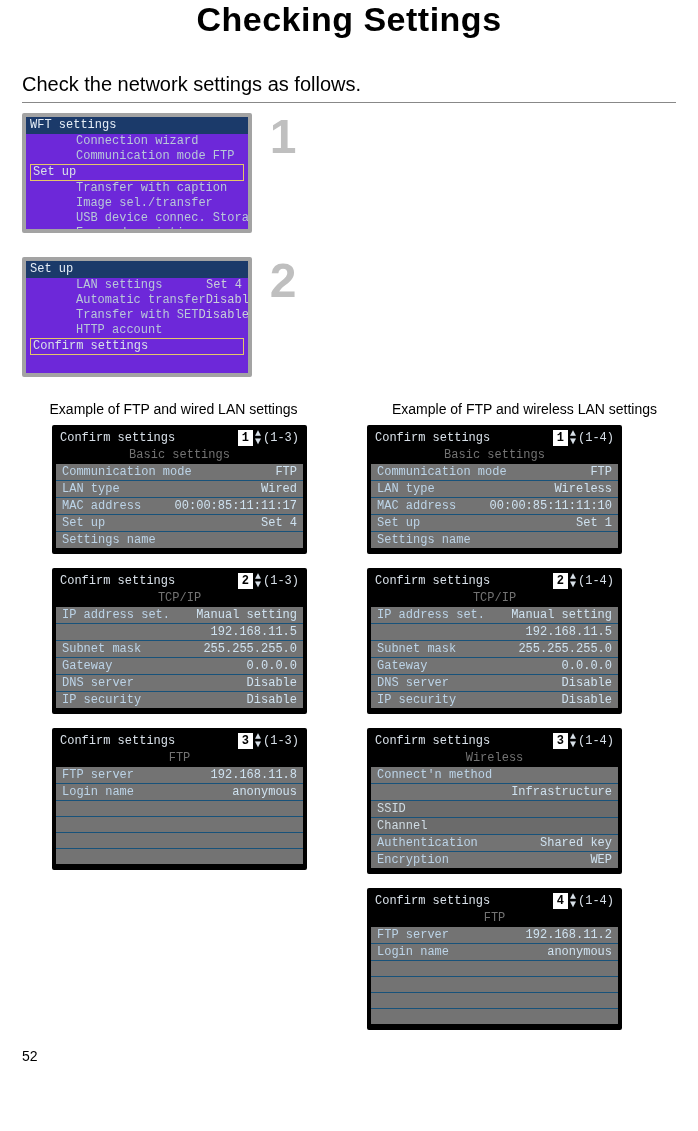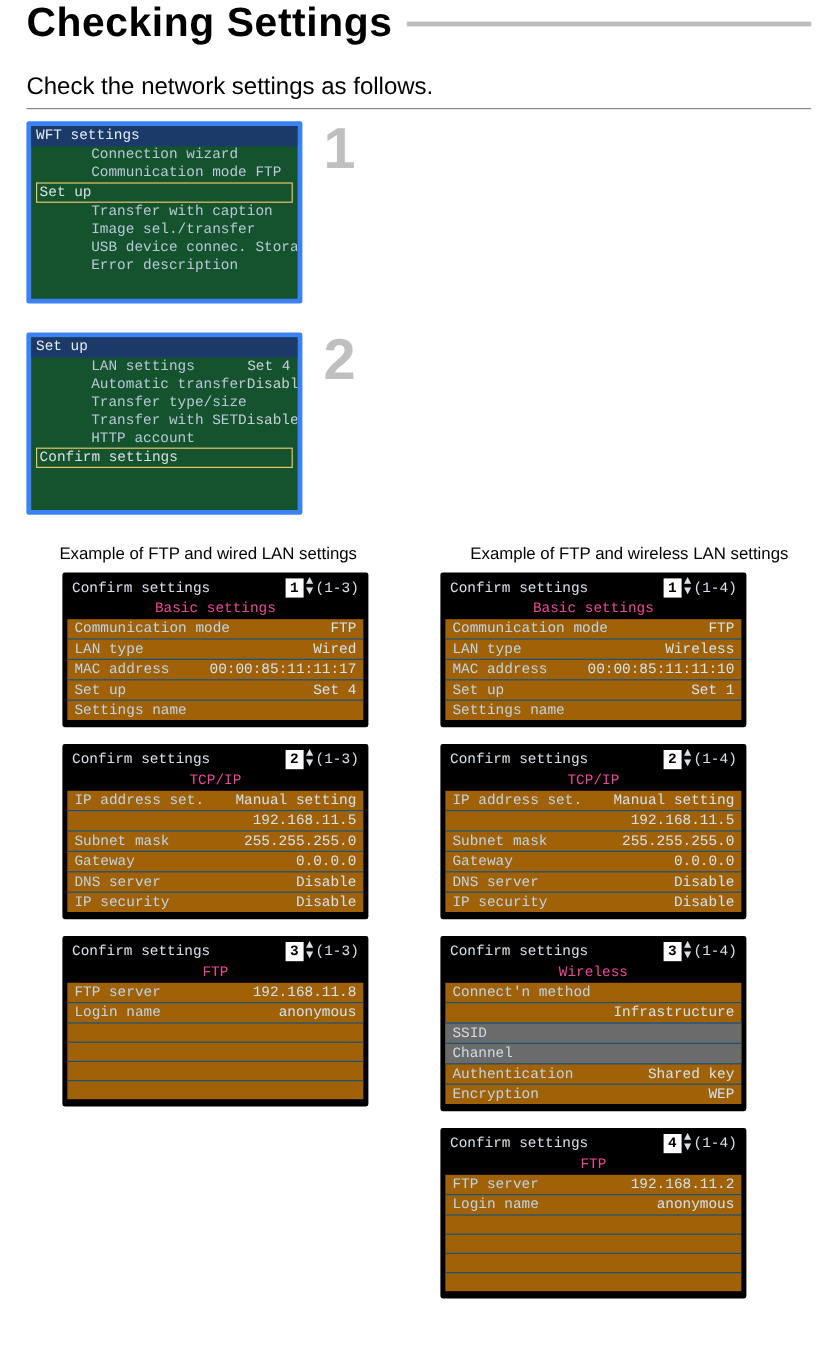--- a/index.html
+++ b/index.html
@@ -13,20 +13,21 @@
   }
   .page {
     padding: 0 22px 16px 22px;
     position: relative;
   }
   .title-row {
     display: flex;
     align-items: center;
     gap: 12px;
     margin-bottom: 22px;
+    flex-direction: column;
   }
   .main-title {
     font-size: 34px;
     font-weight: 700;
     letter-spacing: 0.5px;
     margin: 0;
   }
   .title-rule {
     flex: 1;
     height: 4px;
@@ -42,23 +43,23 @@
     margin: 0 0 10px 0;
   }
   .step-row {
     display: flex;
     align-items: flex-start;
     gap: 6px;
     margin-bottom: 24px;
   }
   .screen {
     width: 230px;
-    height: 152px;
-    background: #14532d;
-    border: 4px solid #3b82f6;
+    height: 120px;
+    background: #6d28d9;
+    border: 4px solid #a3a3a3;
     border-radius: 2px;
     color: #c8d0d8;
     font-family: "Courier New", monospace;
     font-size: 12px;
     line-height: 15px;
     overflow: hidden;
     position: relative;
     flex-shrink: 0;
   }
   .screen .hdr {
@@ -165,25 +166,25 @@
   .pg-num {
     display: inline-block;
     background: #fff;
     color: #000;
     padding: 0 4px;
     font-weight: 700;
   }
   .pg-arrows { font-size: 10px; line-height: 8px; }
   .cscreen .sub {
     text-align: center;
-    color: #ec4899;
+    color: #737373;
     padding-bottom: 1px;
   }
   .cscreen .body {
-    background: #a16207;
+    background: #737373;
     font-family: Liberation Mono, monospace;
   }
   .cscreen .brow {
     display: flex;
     justify-content: space-between;
     padding: 0 6px;
     border-top: 1px solid #18527a;
     white-space: pre;
     overflow: hidden;
     min-height: 16px;
@@ -224,21 +225,20 @@
         <div class="row mute"><span>Error description</span></div>
       </div>
   <div class="step-num">1</div>
 </div>
 
 <div class="step-row">
   <div class="screen" id="screen2">
         <div class="hdr">Set up</div>
         <div class="row"><span>LAN settings</span><span>Set 4</span></div>
         <div class="row"><span>Automatic transfer</span><span>Disable</span></div>
-        <div class="row"><span>Transfer type/size</span><span></span></div>
         <div class="row"><span>Transfer with SET</span><span>Disable</span></div>
         <div class="row mute"><span>HTTP account</span><span></span></div>
         <div class="sel">Confirm settings</div>
       </div>
   <div class="step-num">2</div>
 </div>
 
 <div class="examples-titles">
   <div class="ex-title">Example of FTP and wired LAN settings</div>
   <div class="ex-title">Example of FTP and wireless LAN settings</div>
@@ -375,14 +375,15 @@
             <div class="brow"><span class="lab">Login name</span><span class="val">anonymous</span></div>
             <div class="brow"><span class="lab"></span><span class="val"></span></div>
             <div class="brow"><span class="lab"></span><span class="val"></span></div>
             <div class="brow"><span class="lab"></span><span class="val"></span></div>
             <div class="brow"><span class="lab"></span><span class="val"></span></div>
           </div>
         </div>
       </div>
 </div>
 
+<div class="page-num">52</div>
 
 </div>
 
 </body></html>

